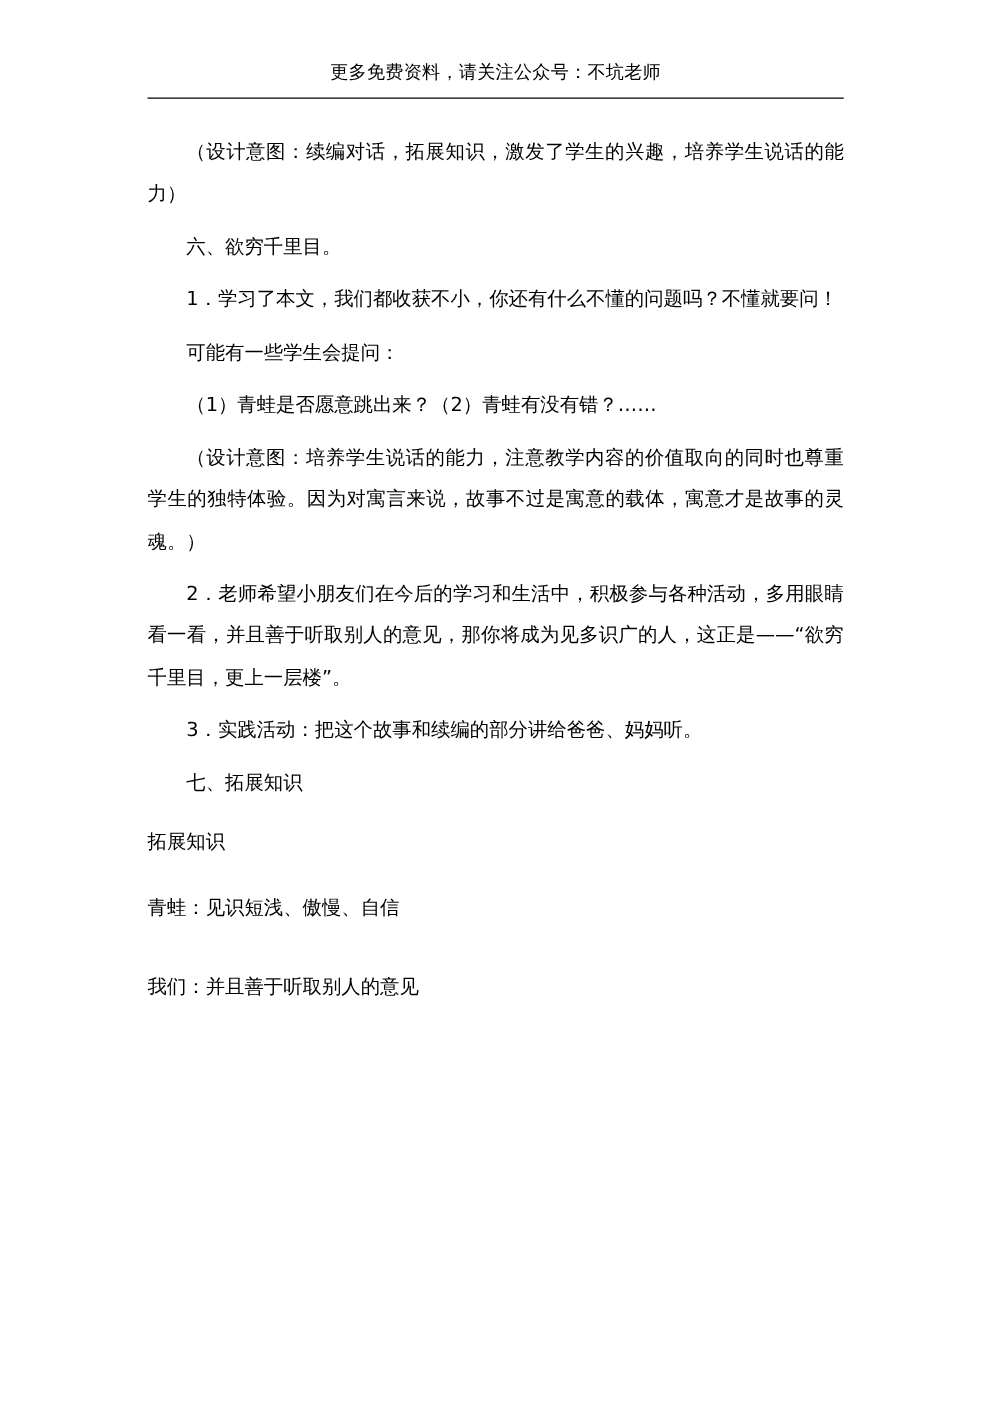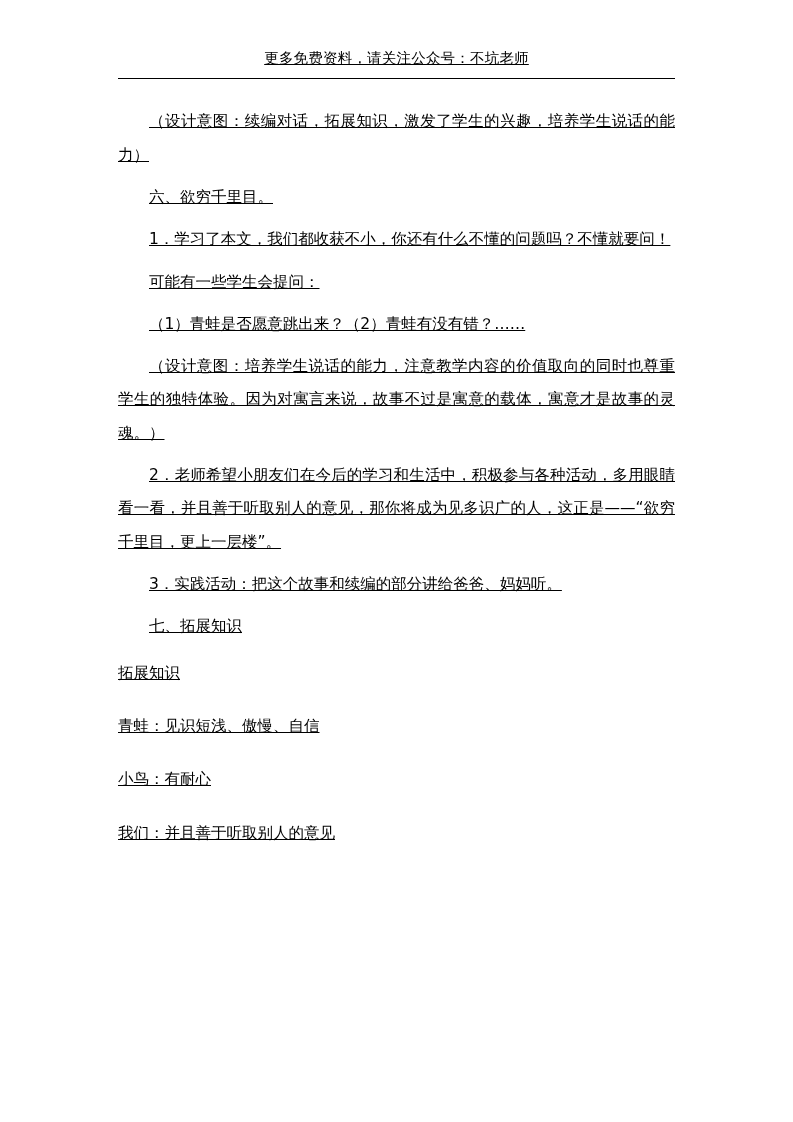--- a/index.html
+++ b/index.html
@@ -14,21 +14,20 @@
     color: #000000;
     position: relative;
     overflow: hidden;
   }
   .page {
     width: 793px;
     height: 1042px;
     box-sizing: border-box;
     padding: 0;
     position: relative;
-    text-decoration: underline;
   }
   .header {
     text-align: center;
     font-size: 14.5px;
     line-height: 1.4;
     padding-top: 48px;
     letter-spacing: 0.2px;
   }
   .header-rule {
     margin: 10px 118px 0 118px;
@@ -90,20 +89,19 @@
     <div class="gap-small"></div>
 
     <p class="board">拓展知识</p>
 
     <div class="gap-med"></div>
 
     <p class="board">青蛙：见识短浅、傲慢、自信</p>
 
     <div class="gap-med"></div>
 
-    <p class="board">小鸟：有耐心</p>
 
     <div class="gap-med"></div>
 
     <p class="board">我们：并且善于听取别人的意见</p>
 
   </div>
 </div>
 
 </body></html>

